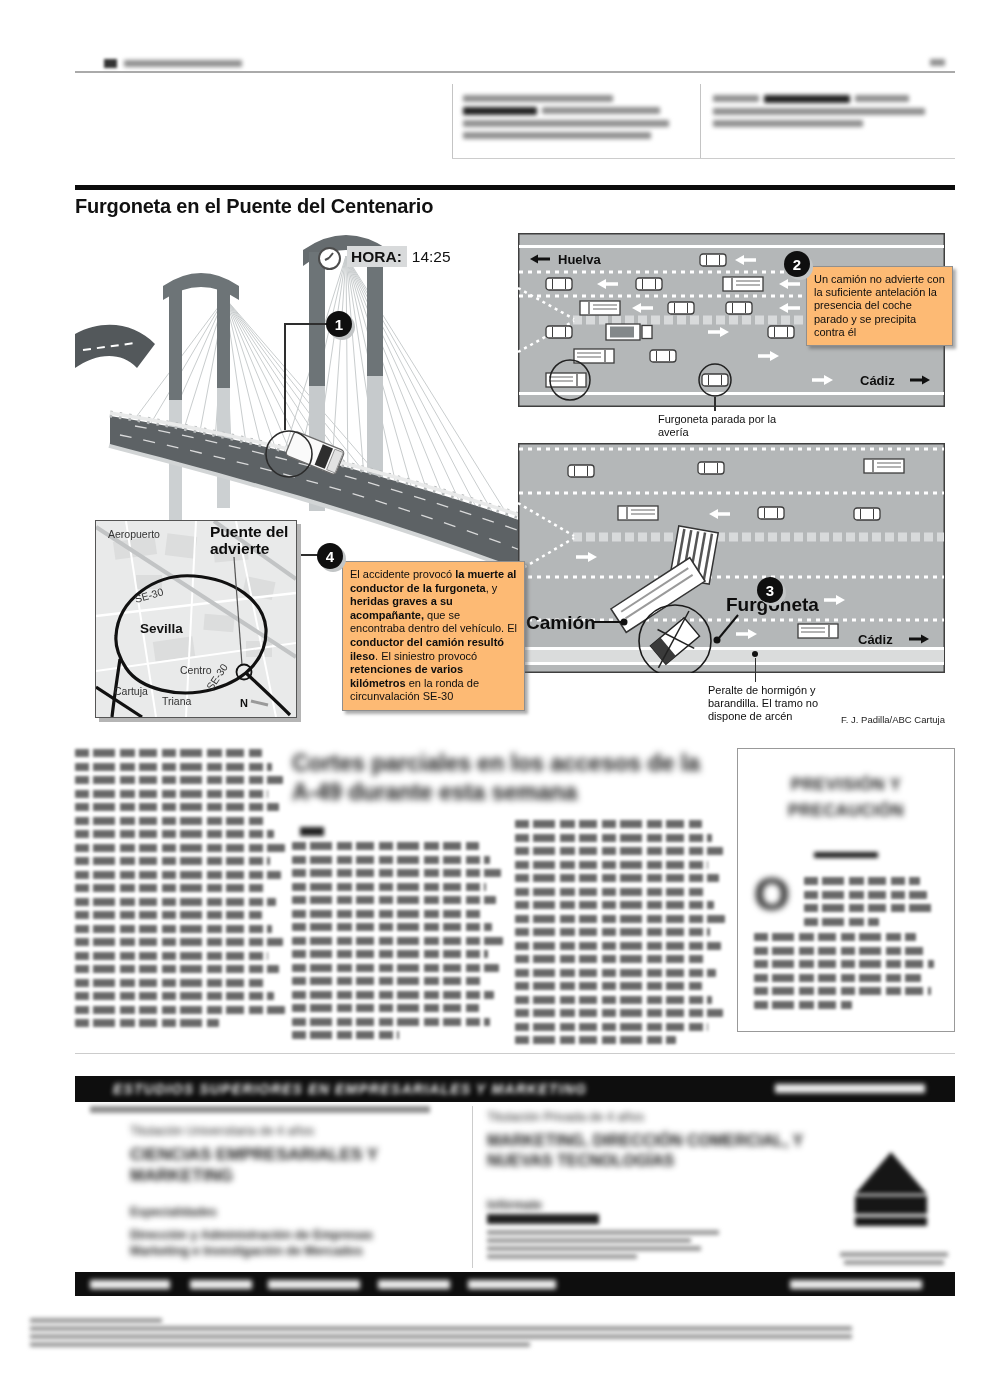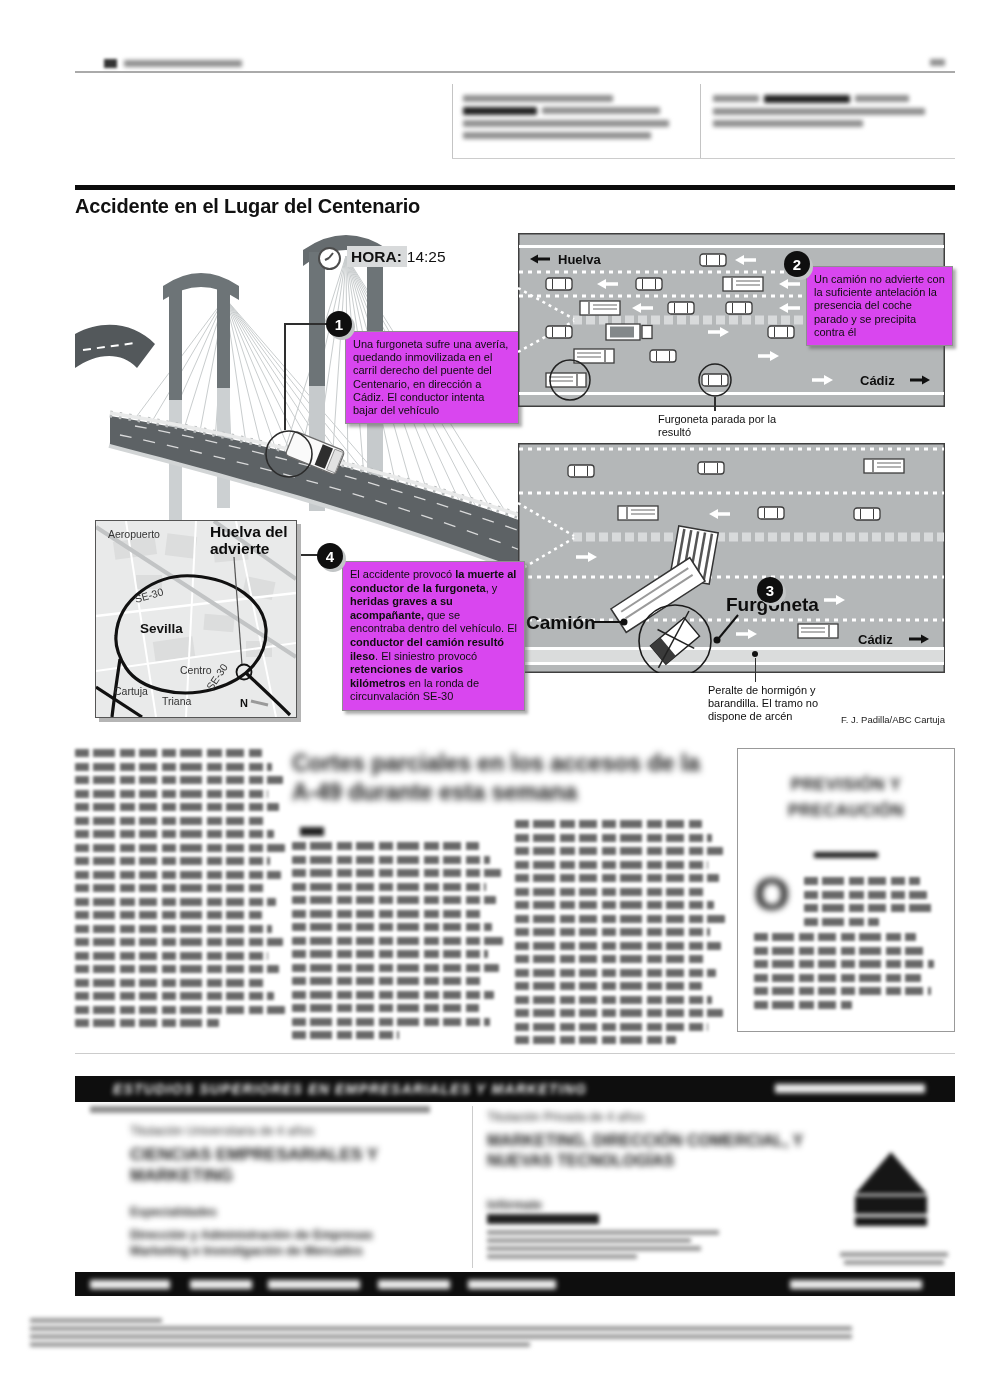--- a/index.html
+++ b/index.html
@@ -9,21 +9,21 @@
   
   .tline{height:8px;margin-bottom:5.5px;border-radius:1px;opacity:.78;filter:blur(1.7px);
     background:repeating-linear-gradient(90deg,#3e3e3e 0 14px,transparent 14px 18px,#3e3e3e 18px 40px,transparent 40px 45px,#3e3e3e 45px 60px,transparent 60px 64px,#3e3e3e 64px 82px,transparent 82px 87px);}
   .srow{display:flex;gap:5px;margin-bottom:5px;filter:blur(2.2px);}
   .lbar{background:#8f8f8f;height:7px;border-radius:1px;}
   .bbar{background:#1f1f1f;height:8px;border-radius:1px;}
   .wbar{background:#efefef;height:9px;border-radius:1px;filter:blur(2.4px);}
   .fbar{background:#9b9b9b;height:4.5px;margin-bottom:3.5px;border-radius:1px;filter:blur(2px);}
   .hairline{background:#aaa;}
   
-  .callout{background:#d946ef;border:1px solid #8f8f8f;box-shadow:3px 3px 3px rgba(90,90,90,.5);
+  .callout{background:#fdba74;border:1px solid #8f8f8f;box-shadow:3px 3px 3px rgba(90,90,90,.5);
            padding:6px 7px;font-size:11px;line-height:13.2px;color:#0e0e0e;}
   .badge{width:26px;height:26px;border-radius:50%;background:#0f0f0f;color:#fff;
          font-weight:bold;font-size:15px;display:flex;align-items:center;justify-content:center;
          box-shadow:3px 3px 0 #c2c5c6;z-index:6;}
   .leader{background:#2e2e2e;z-index:5;}
   .caption{font-size:11px;line-height:13px;color:#0e0e0e;}
   .blur25{filter:blur(2.5px);}
   .blur3{filter:blur(3px);}
   .blur35{filter:blur(3.5px);}
   #map-box{border:1px solid #555;box-shadow:4px 4px 0 rgba(120,120,120,.55);background:#e9eaea;}
@@ -65,21 +65,21 @@
       </div>
     <div class="srow">
         <div class="lbar" style="width:212px;"></div>
       </div>
     <div class="srow">
         <div class="lbar" style="width:150px;"></div>
       </div>
   </div>
 
   <div class="abs" style="left:75px;top:185px;width:880px;height:5px;background:#0c0c0c;"></div>
-  <div class="abs" style="left:75px;top:195px;font-size:20px;font-weight:bold;letter-spacing:-0.2px;">Accidente en el Lugar del Centenario</div>
+  <div class="abs" style="left:75px;top:195px;font-size:20px;font-weight:bold;letter-spacing:-0.2px;">Furgoneta en el Puente del Centenario</div>
 
   <svg class="abs" viewBox="0 0 450 350" style="left:75px;top:226px;width:450px;height:350px;">
     <g id="cables" stroke="#c9cdce" stroke-width="1">
         <line x1="150" y1="72" x2="60" y2="192.6"></line>
         <line x1="150" y1="72" x2="76" y2="197.08"></line>
         <line x1="150" y1="72" x2="92" y2="201.56"></line>
         <line x1="150" y1="72" x2="108" y2="206.04"></line>
         <line x1="150" y1="72" x2="124" y2="210.52"></line>
         <line x1="150" y1="72" x2="140" y2="215"></line>
         <line x1="150" y1="72" x2="156" y2="219.48000000000002"></line>
@@ -139,31 +139,28 @@
     </g>
     <circle cx="214" cy="228" r="23" fill="none" stroke="#2b2b2b" stroke-width="1.6"></circle>
   </svg>
 
   <div class="abs" style="left:318px;top:247px;width:23px;height:23px;border:2.5px solid #4c4c4c;border-radius:50%;background:#fff;box-sizing:border-box;">
     <svg viewBox="0 0 18 18" style="width:18px;height:18px;">
         <path d="M9 9 L13 4 M9 9 L5 11" stroke="#4c4c4c" stroke-width="2" fill="none"></path>
       </svg>
   </div>
   <div class="abs" style="left:347px;top:248px;font-size:15.5px;">
-    <span style="font-weight:bold;background:#d8dadb;padding:2px 5px 2px 4px;">HORA:</span><span style="">14:25</span>
+    <span style="font-weight:bold;background:#d8dadb;padding:2px 5px 2px 4px;">HORA:</span><span style="padding-left:5px;">14:25</span>
   </div>
 
   <div class="abs leader" style="left:284px;top:323px;width:44px;height:2px;"></div>
   <div class="abs leader" style="left:284px;top:323px;width:2px;height:107px;"></div>
   <div class="abs badge" style="left:326px;top:311px;">
       <span>1</span>
     </div>
-  <div class="abs callout" style="left:345px;top:331px;width:158px;">
-    <span>Una furgoneta sufre una avería, quedando inmovilizada en el carril derecho del puente del Centenario, en dirección a Cádiz. El conductor intenta bajar del vehículo</span>
-  </div>
 
   <svg class="abs" viewBox="0 0 427 174" style="left:518px;top:233px;width:427px;height:174px;">
     <defs>
       <g id="car">
           <rect x="0" y="0" width="26" height="12" rx="3" fill="#fff" stroke="#3d3d3d" stroke-width="1.3"></rect>
           <line x1="6.5" y1="1" x2="6.5" y2="11" stroke="#3d3d3d" stroke-width="1"></line>
           <line x1="19.5" y1="1" x2="19.5" y2="11" stroke="#3d3d3d" stroke-width="1"></line>
         </g>
       <g id="truckL">
           <rect x="0" y="0" width="40" height="14" fill="#fff" stroke="#3d3d3d" stroke-width="1.3"></rect>
@@ -230,21 +227,21 @@
     <text x="342" y="152" font-size="13" font-weight="bold" fill="#0d0d0d">Cádiz</text>
     <use href="#arrB" transform="translate(392,147)"></use>
   </svg>
   <div class="abs badge" style="left:784px;top:251px;">
       <span>2</span>
     </div>
   <div class="abs callout" style="left:806px;top:266px;width:131px;">
     <span>Un camión no advierte con la suficiente antelación la presencia del coche parado y se precipita contra él</span>
   </div>
   <div class="abs leader" style="left:714px;top:397px;width:1.5px;height:14px;"></div>
-  <div class="abs caption" style="left:658px;top:413px;width:126px;">Furgoneta parada por la resultó</div>
+  <div class="abs caption" style="left:658px;top:413px;width:126px;">Furgoneta parada por la avería</div>
 
   <svg class="abs" viewBox="0 0 427 230" style="left:518px;top:443px;width:427px;height:230px;">
     <rect x="0.75" y="0.75" width="425.5" height="228.5" fill="#b4b7b8" stroke="#3f3f3f" stroke-width="1.5"></rect>
     <rect x="1" y="204" width="425" height="3" fill="#fff"></rect>
     <rect x="1" y="207" width="425" height="12" fill="#dadcdc"></rect>
     <rect x="1" y="219" width="425" height="3" fill="#fff"></rect>
     <line x1="1" y1="6" x2="426" y2="6" stroke="#fff" stroke-width="3" stroke-dasharray="4 5"></line>
     <line x1="1" y1="50" x2="426" y2="50" stroke="#fff" stroke-width="3" stroke-dasharray="4 5"></line>
     <line x1="55" y1="94" x2="426" y2="94" stroke="#d8dadb" stroke-width="9" stroke-dasharray="9 4"></line>
     <line x1="0" y1="60" x2="56" y2="93" stroke="#fff" stroke-width="2.5" stroke-dasharray="3 4"></line>
@@ -343,21 +340,21 @@
         <text x="44" y="112" font-size="13.5" font-weight="bold" fill="#111">Sevilla</text>
         <text x="84" y="153">Centro</text>
         <text x="18" y="174">Cartuja</text>
         <text x="66" y="184">Triana</text>
         <text x="116" y="170" transform="rotate(-56 116 170)">SE-30</text>
         <text x="144" y="186" font-weight="bold" fill="#111" font-size="11">N</text>
       </g>
       <line x1="155" y1="180" x2="172" y2="184" stroke="#9a9a9a" stroke-width="3"></line>
     </svg>
     <div class="abs" style="left:114px;top:2px;font-size:15.5px;font-weight:bold;line-height:17px;color:#0c0c0c;">
-      <div>Huelva del</div>
+      <div>Puente del</div>
       <div>advierte</div>
     </div>
   </div>
 
   <div class="abs leader" style="left:301px;top:554px;width:18px;height:2px;"></div>
   <div class="abs badge" style="left:317px;top:543px;">
       <span>4</span>
     </div>
   <div class="abs callout" style="left:342px;top:561px;width:167px;line-height:13.6px;">
     <span><span>El accidente provocó </span><span style="font-weight: bold;">la muerte al conductor de la furgoneta</span><span>, y </span><span style="font-weight: bold;">heridas graves a su acompañante,</span><span> que se encontraba dentro del vehículo. El </span><span style="font-weight: bold;">conductor del camión resultó ileso</span><span>. El siniestro provocó </span><span style="font-weight: bold;">retenciones de varios kilómetros</span><span> en la ronda de circunvalación SE-30</span></span>

